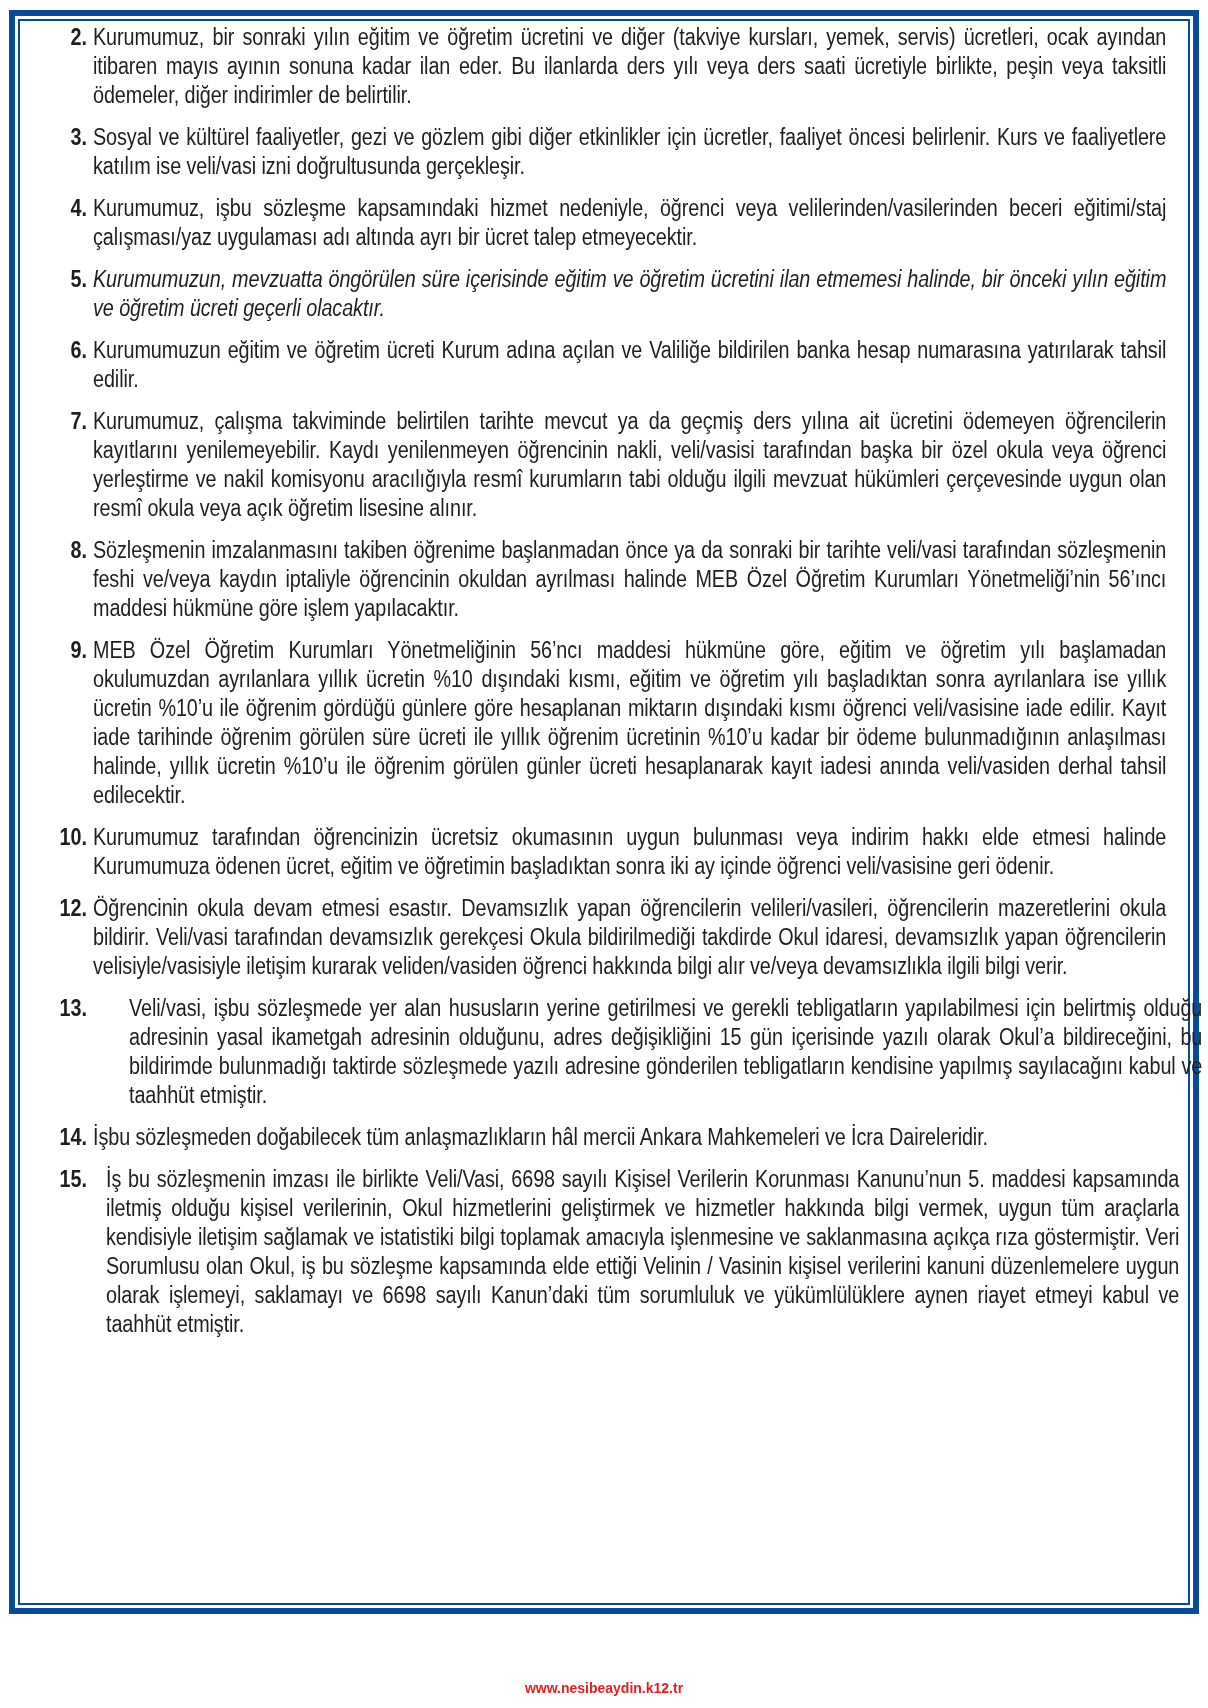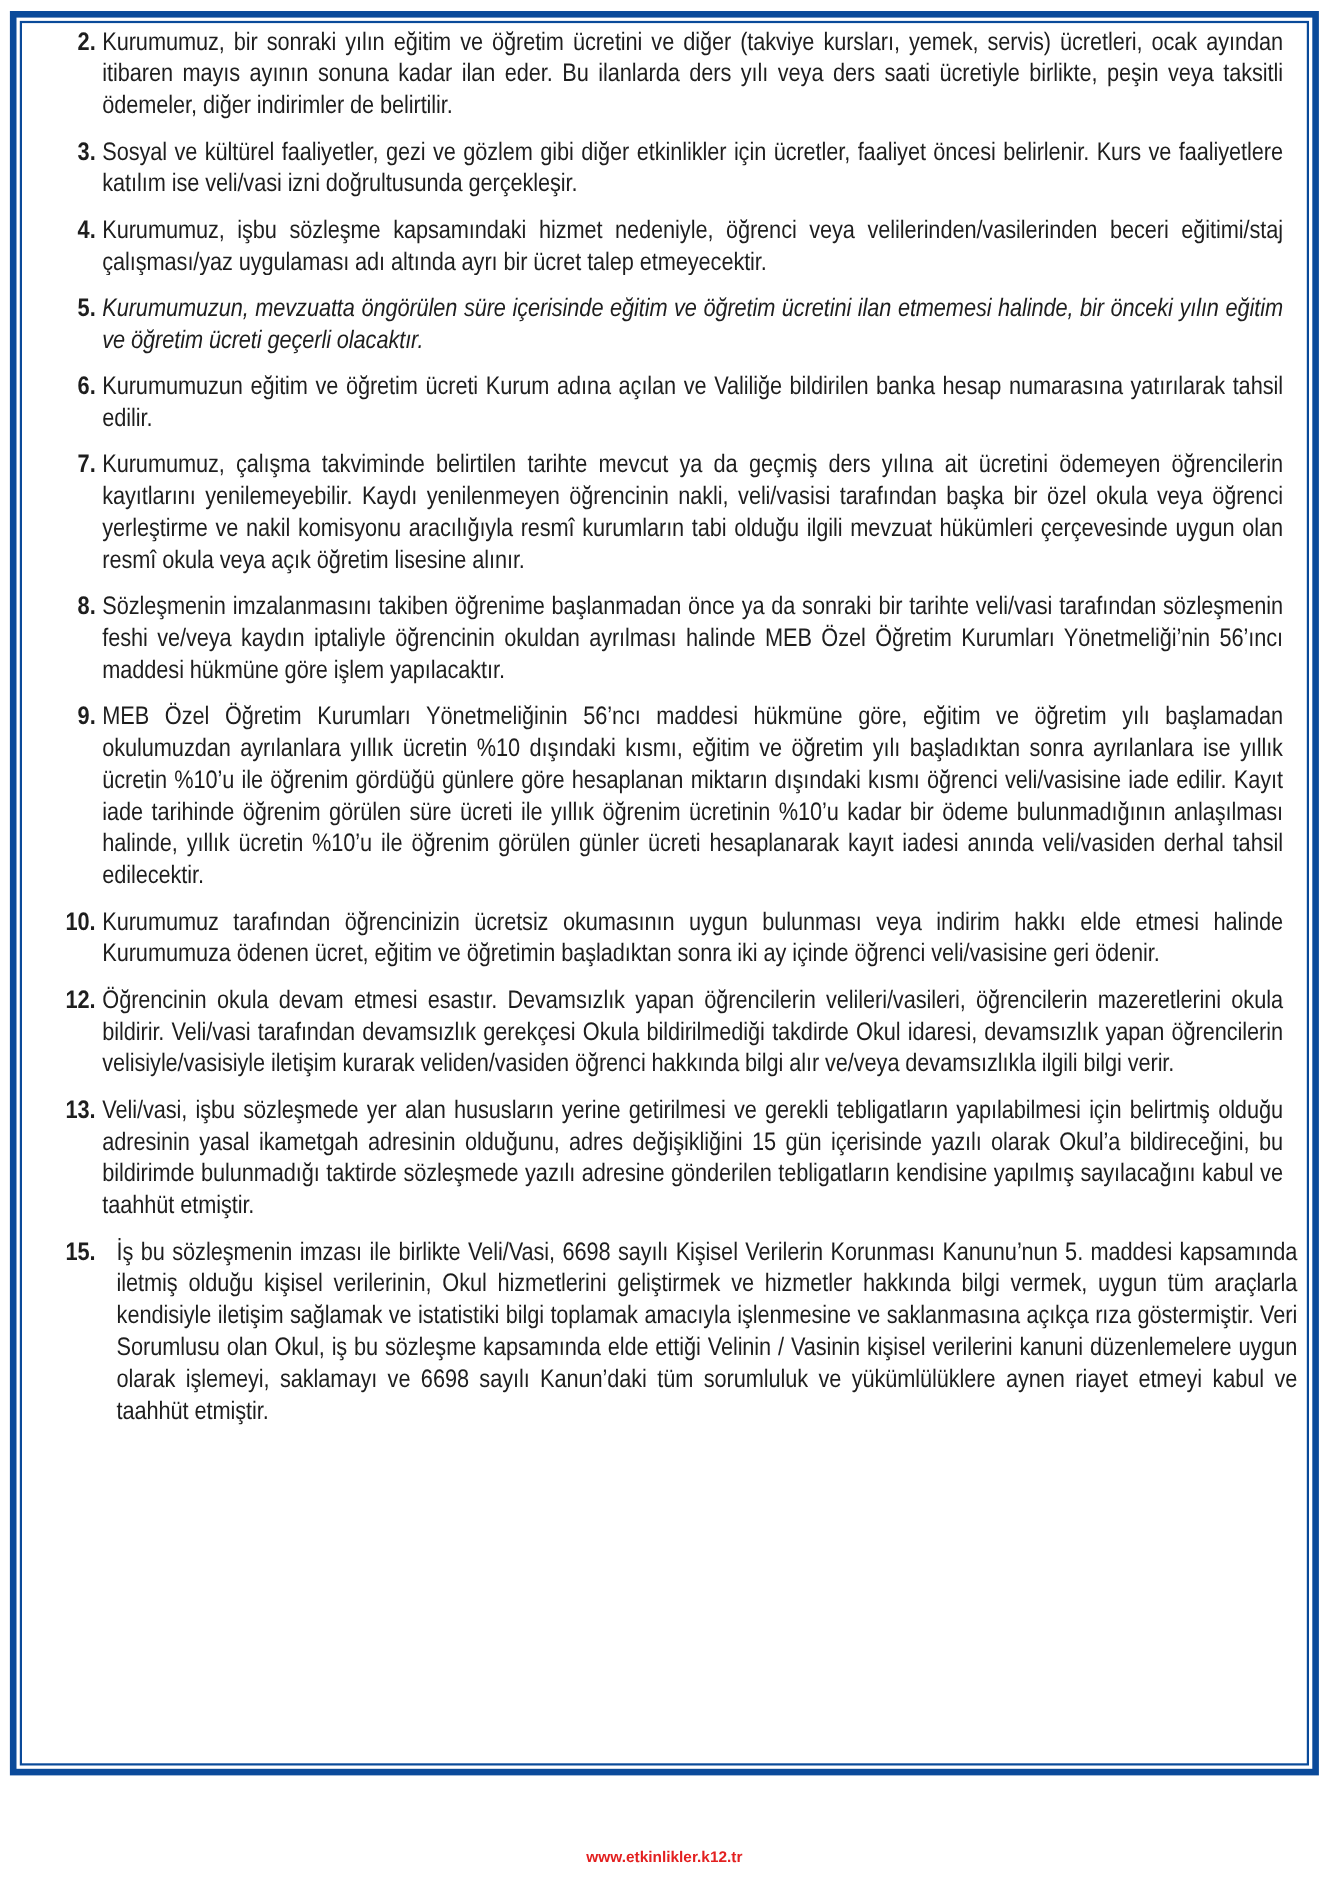--- a/index.html
+++ b/index.html
@@ -98,25 +98,31 @@
       </div>
     </div>
   <div class="item">
       <div class="num">12.</div>
       <div class="text-wrap" style="height: 87px;">
         <span class="text">Öğrencinin okula devam etmesi esastır. Devamsızlık yapan öğrencilerin velileri/vasileri, öğrencilerin mazeretlerini okula bildirir. Veli/vasi tarafından devamsızlık gerekçesi Okula bildirilmediği takdirde Okul idaresi, devamsızlık yapan öğrencilerin velisiyle/vasisiyle iletişim kurarak veliden/vasiden öğrenci hakkında bilgi alır ve/veya devamsızlıkla ilgili bilgi verir.</span>
       </div>
     </div>
   <div class="item">
       <div class="num">13.</div>
-      <div class="text-wrap" style="height: 116px;">
+      <div class="text-wrap" style="height: 116px; margin-left: 36px;">
         <span class="text">Veli/vasi, işbu sözleşmede yer alan hususların yerine getirilmesi ve gerekli tebligatların yapılabilmesi için belirtmiş olduğu adresinin yasal ikametgah adresinin olduğunu, adres değişikliğini 15 gün içerisinde yazılı olarak Okul’a bildireceğini, bu bildirimde bulunmadığı taktirde sözleşmede yazılı adresine gönderilen tebligatların kendisine yapılmış sayılacağını kabul ve taahhüt etmiştir.</span>
+      </div>
+    </div>
+  <div class="item">
+      <div class="num">14.</div>
+      <div class="text-wrap" style="height: 29px;">
+        <span class="text">İşbu sözleşmeden doğabilecek tüm anlaşmazlıkların hâl mercii Ankara Mahkemeleri ve İcra Daireleridir.</span>
       </div>
     </div>
   <div class="item">
       <div class="num">15.</div>
       <div class="text-wrap" style="height: 174px; margin-left: 13px;">
         <span class="text">İş bu sözleşmenin imzası ile birlikte Veli/Vasi, 6698 sayılı Kişisel Verilerin Korunması Kanunu’nun 5. maddesi kapsamında iletmiş olduğu kişisel verilerinin, Okul hizmetlerini geliştirmek ve hizmetler hakkında bilgi vermek, uygun tüm araçlarla kendisiyle iletişim sağlamak ve istatistiki bilgi toplamak amacıyla işlenmesine ve saklanmasına açıkça rıza göstermiştir. Veri Sorumlusu olan Okul, iş bu sözleşme kapsamında elde ettiği Velinin / Vasinin kişisel verilerini kanuni düzenlemelere uygun olarak işlemeyi, saklamayı ve 6698 sayılı Kanun’daki tüm sorumluluk ve yükümlülüklere aynen riayet etmeyi kabul ve taahhüt etmiştir.</span>
       </div>
     </div>
 </div>
 
-<div class="footer">www.etkinlikler.k12.tr</div>
+<div class="footer">www.nesibeaydin.k12.tr</div>
 
 </body></html>

